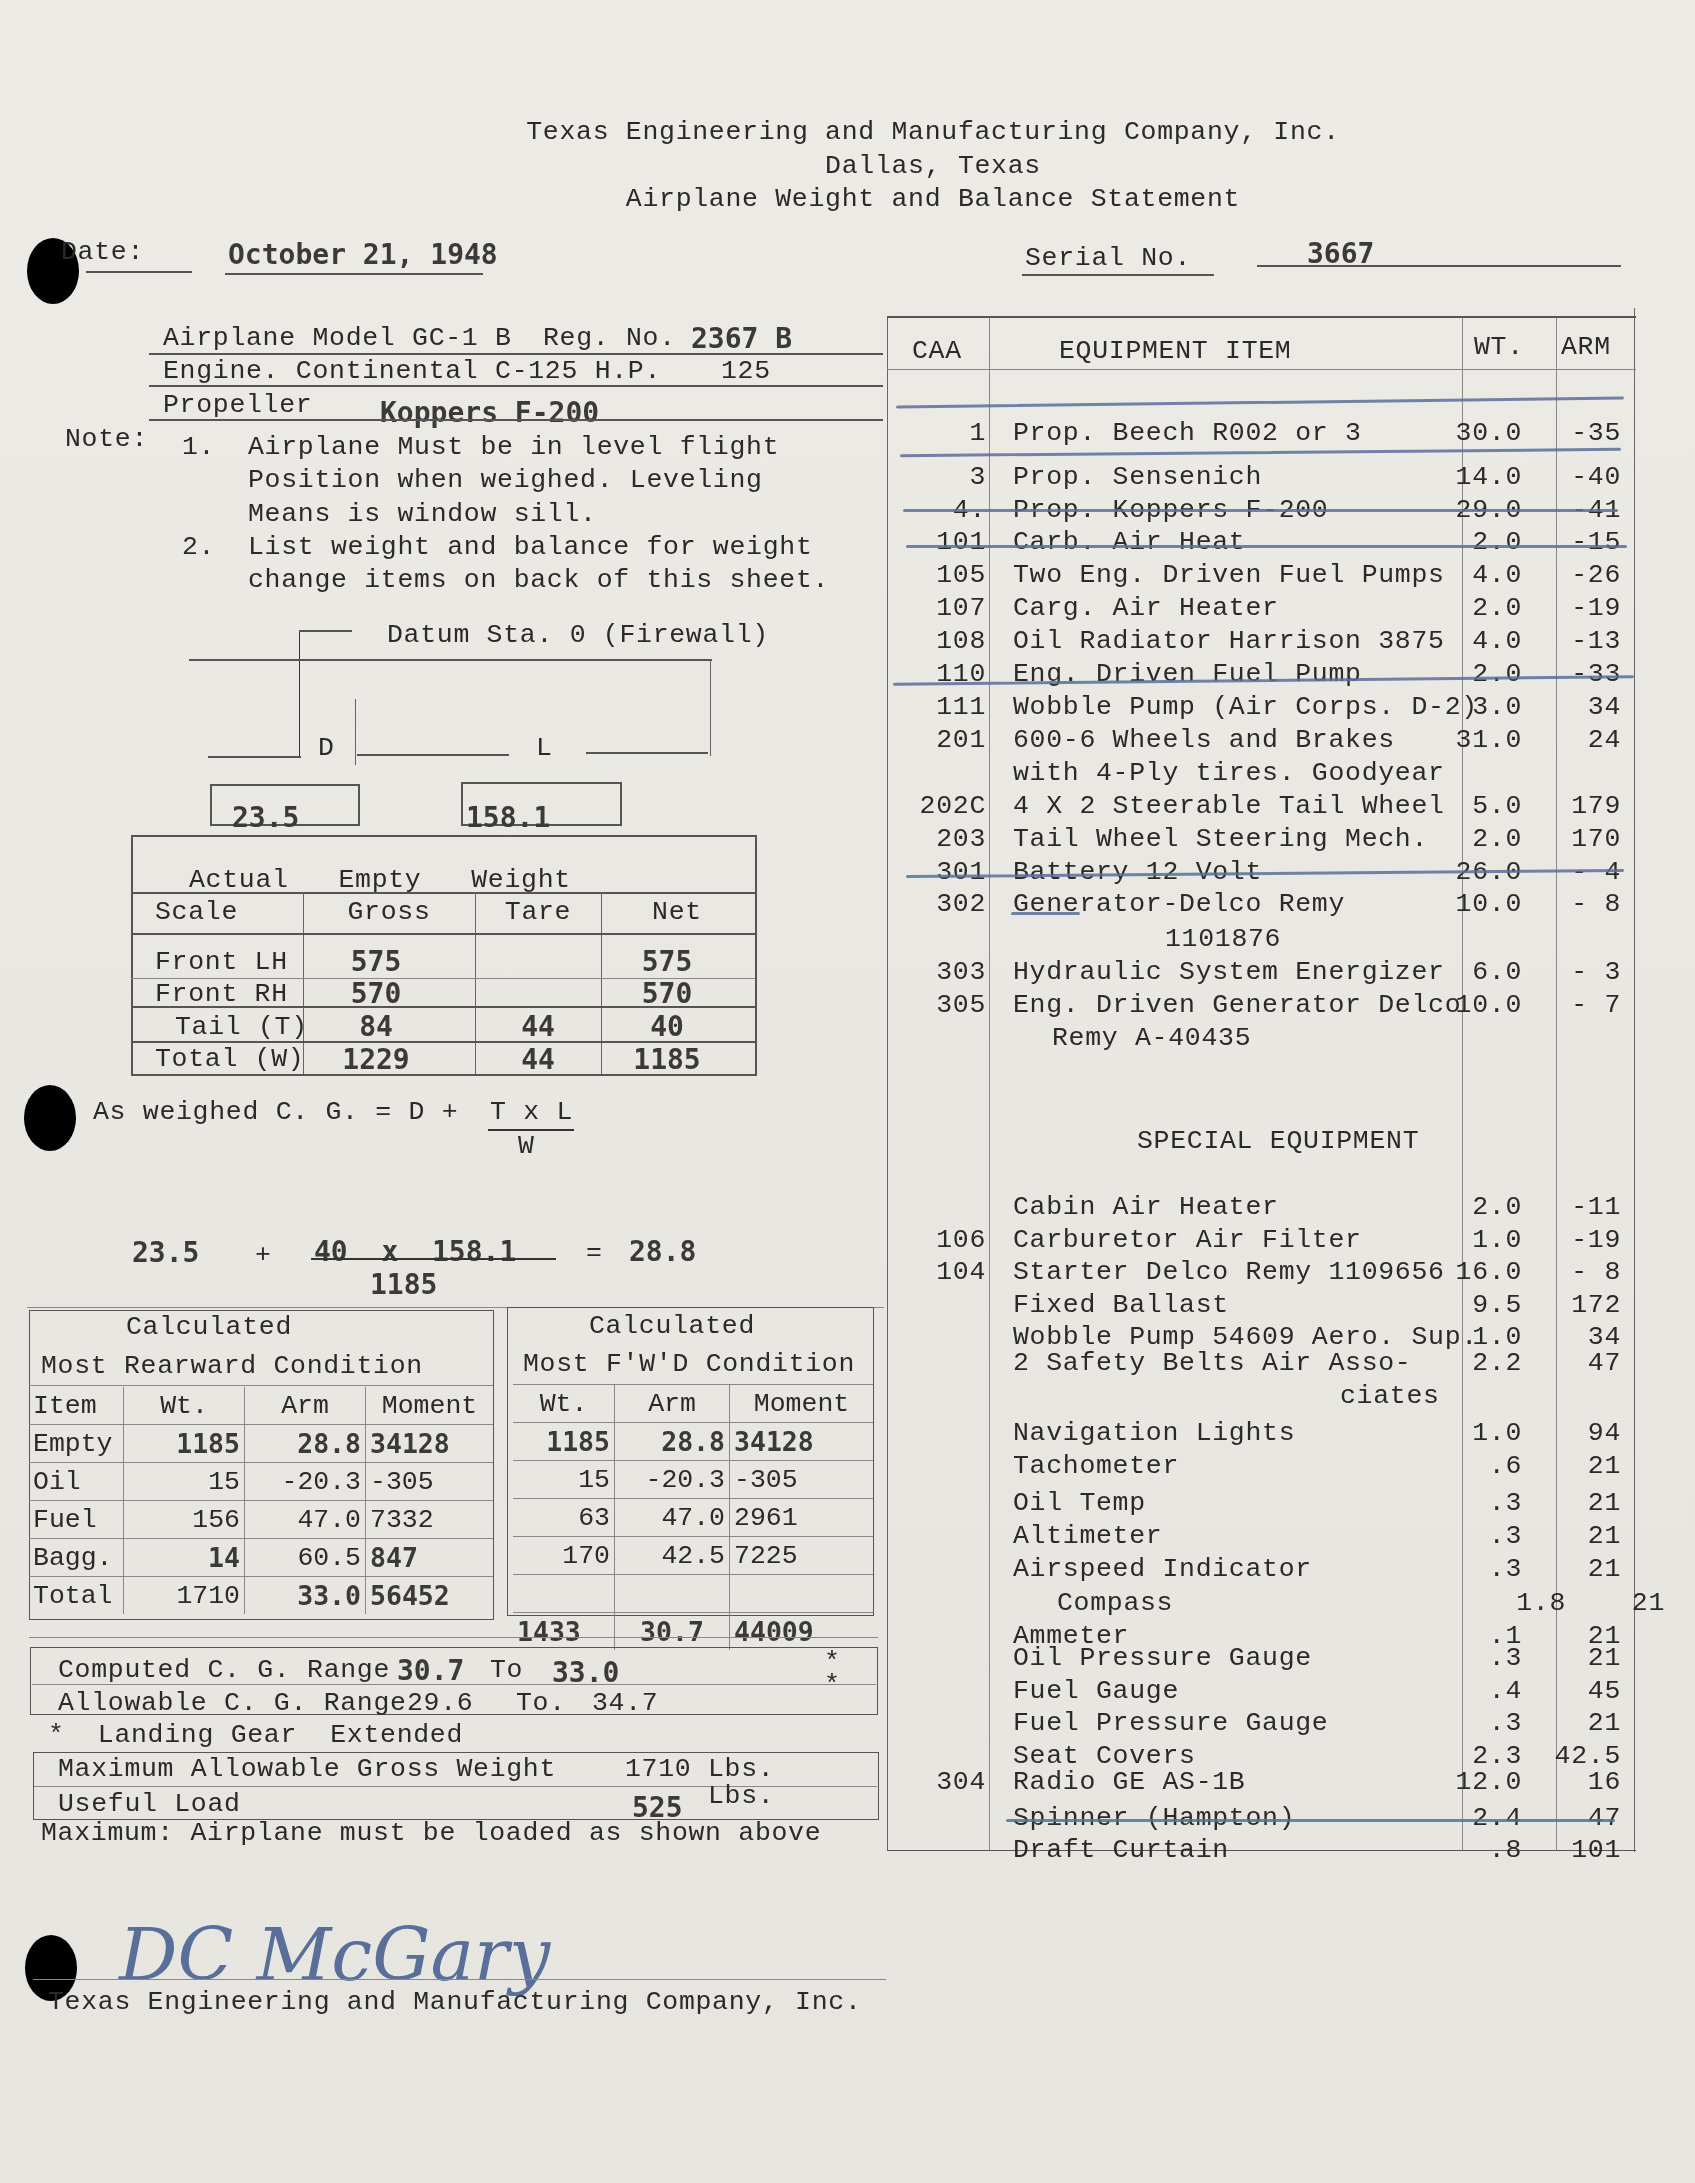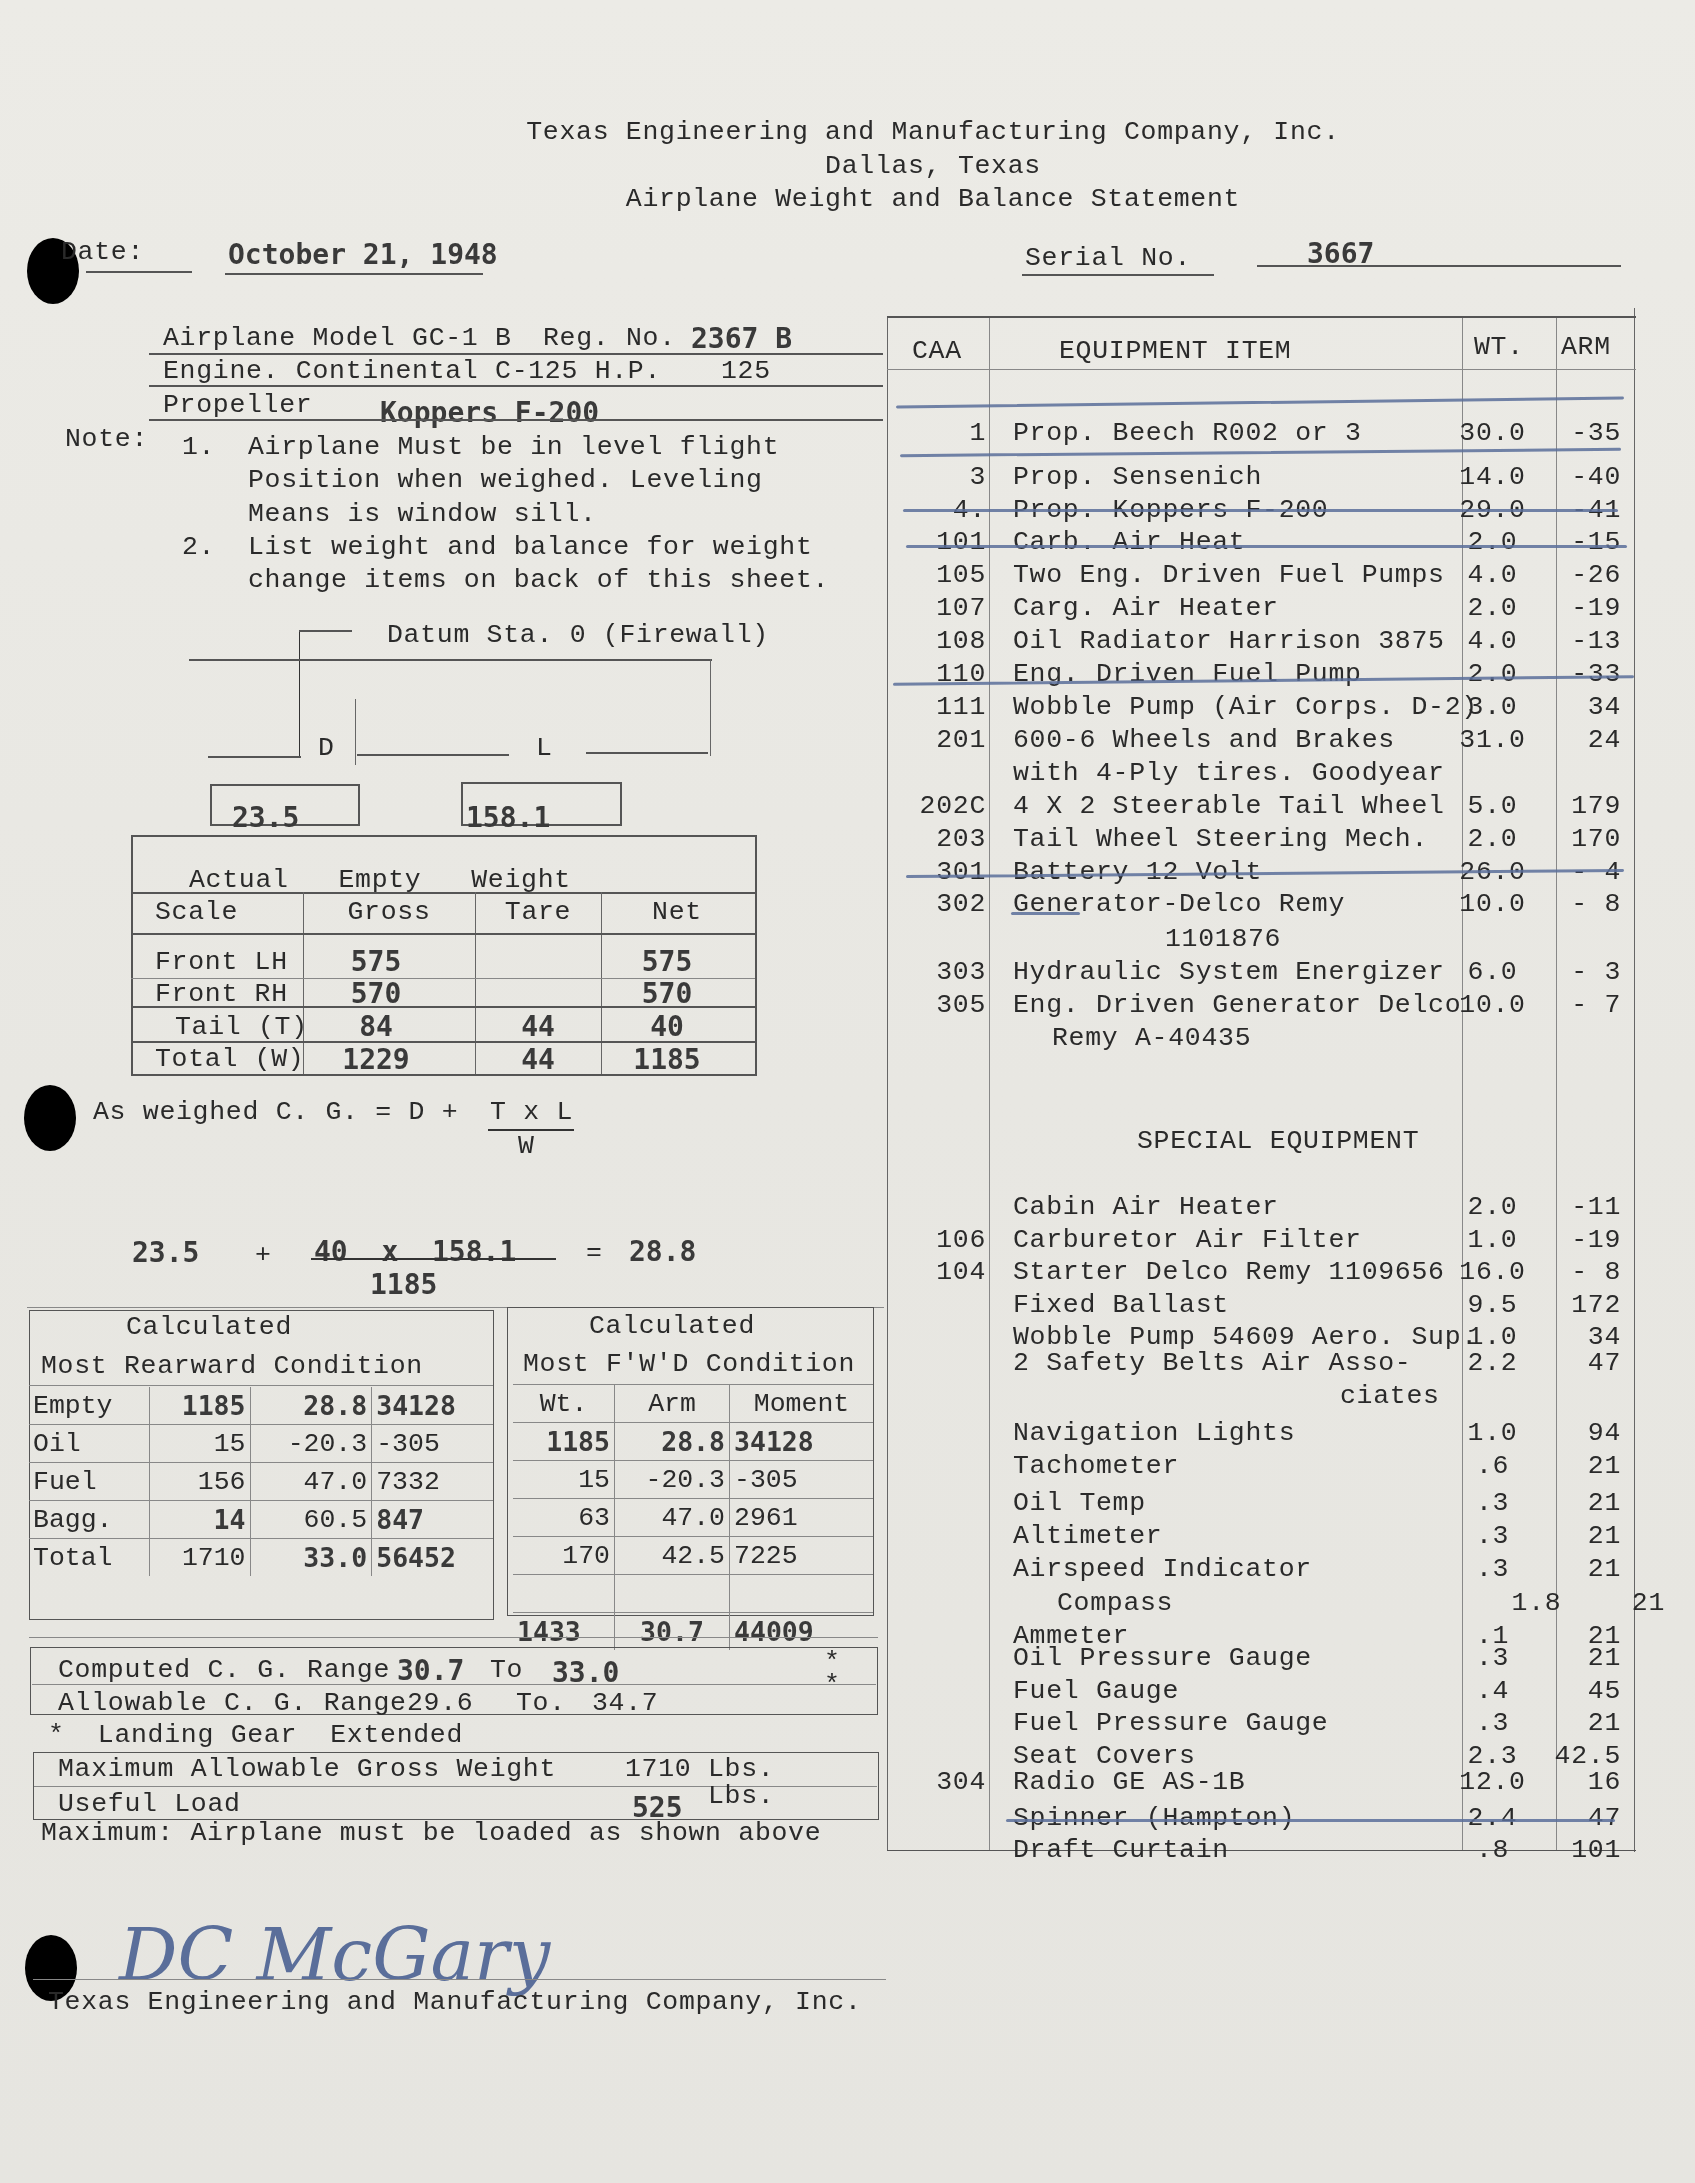--- a/index.html
+++ b/index.html
@@ -15,21 +15,21 @@
   .thin{background:#888;}
   .strike{position:absolute;height:3.3px;background:#5a6e9a;border-radius:2px;opacity:.85;}
   .punch{position:absolute;width:52px;height:66px;border-radius:50%;background:#000;}
   .center{text-align:center;}
   .right{text-align:right;}
   .box{position:absolute;border:2px solid #555;}
   .sig{font-family:"DejaVu Serif",serif;font-style:italic;color:#5a6e9a;font-size:73px;}
   .eqrow{position:absolute;left:887px;width:748px;height:32px;}
   .eqrow .caa{position:absolute;left:0;width:99px;text-align:right;}
   .eqrow .item{position:absolute;left:126px;}
-  .eqrow .wt{position:absolute;left:556px;width:99px;text-align:center;}
+  .eqrow .wt{position:absolute;left:536px;width:99px;text-align:right;}
   .eqrow .arm{position:absolute;left:635px;width:99px;text-align:right;}
   .ctab td{font-size:26.5px;height:37px;padding:0 4px;white-space:nowrap;}
   table{border-collapse:collapse;}
 </style>
 </head>
 <body>
 
 <div class="paper"></div>
 
 <div class="punch" style="left:26.5px;top:238px;"></div>
@@ -138,20 +138,26 @@
 </div>
 <div class="hline thin" style="left:26.5px;top:1307px;width:857px;height:1.3px;"></div>
 
 <div>
   <div class="box" style="left:29px;top:1310px;width:463px;height:308px;border-width:1.3px;"></div>
   <div class="abs t" style="left:126px;top:1311px;">Calculated</div>
   <div class="abs t" style="left:41px;top:1350px;">Most Rearward Condition</div>
   <div class="hline thin" style="left:29px;top:1385px;width:464px;height:1.3px;"></div>
   <table class="abs ctab" style="left:29px;top:1387px;width:464px;">
     <tbody>
+        <tr style="border-bottom:1.3px solid #888;">
+      <td style="width:86px;border-right:1.3px solid #888;">Item</td>
+      <td class="center" style="width:112px;border-right:1.3px solid #888;">Wt.</td>
+      <td class="center" style="width:112px;border-right:1.3px solid #888;">Arm</td>
+      <td class="center">Moment</td>
+    </tr>
     <tr style="border-bottom:1.3px solid #888;">
       <td style="border-right:1.3px solid #888;">Empty</td>
       <td class="right hand" style="border-right:1.3px solid #888;">1185</td>
       <td class="right hand" style="border-right:1.3px solid #888;">28.8</td>
       <td class="hand">34128</td>
     </tr>
     <tr style="border-bottom:1.3px solid #888;">
       <td style="border-right:1.3px solid #888;">Oil</td>
       <td class="right" style="border-right:1.3px solid #888;">15</td>
       <td class="right" style="border-right:1.3px solid #888;">-20.3</td>

